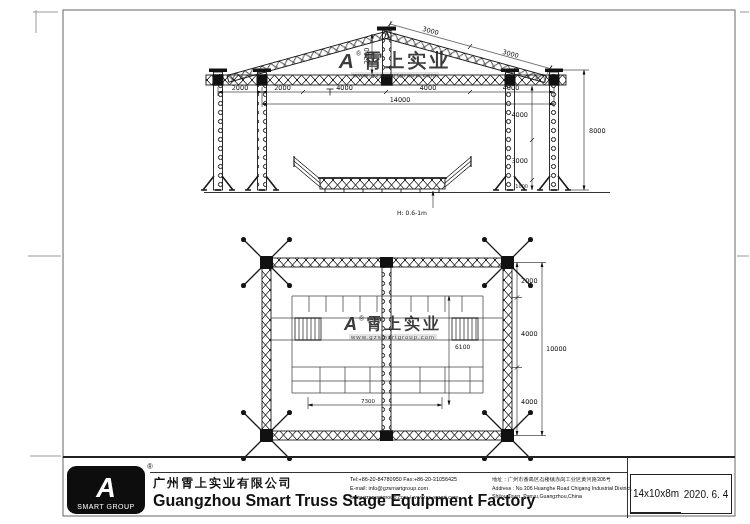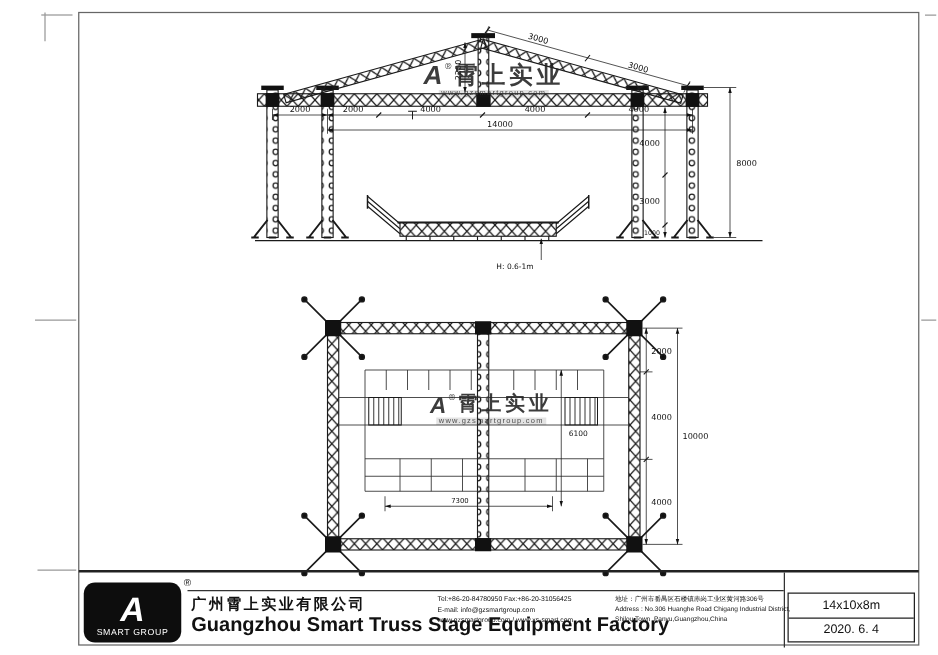--- a/index.html
+++ b/index.html
@@ -32,21 +32,21 @@
   .logo-txt{color:#fff;font-size:7px;letter-spacing:.5px;margin-bottom:4px;white-space:nowrap;}
   .logo-reg{position:absolute;left:84px;top:4px;font-size:8px;color:#111;}
   .company{position:absolute;left:90px;top:17px;width:300px;}
   .company-cn{font-size:12px;font-weight:bold;letter-spacing:2px;}
   .company-en{font-size:16px;font-weight:bold;white-space:nowrap;}
   .contact{position:absolute;left:287px;top:18px;width:190px;font-size:7px;line-height:1.55;
            transform:scale(.78);transform-origin:0 0;white-space:nowrap;}
   .address{position:absolute;left:429px;top:18px;width:190px;font-size:7px;line-height:1.55;
            transform:scale(.75);transform-origin:0 0;white-space:nowrap;}
   .infobox{position:absolute;left:567px;top:16px;width:100px;height:38px;
-           border:1.2px solid #222;display:flex;flex-direction:column;}
+           border:1.2px solid #222;display:flex;}
   .infobox div{flex:1;display:flex;align-items:center;justify-content:center;
                font-size:10px;white-space:nowrap;}
   .infobox div:first-child{border-bottom:1.2px solid #222;}
 </style>
 </head>
 <body>
 
 <div class="sheet">
 
 <svg width="750" height="524" viewBox="0 0 750 524">

